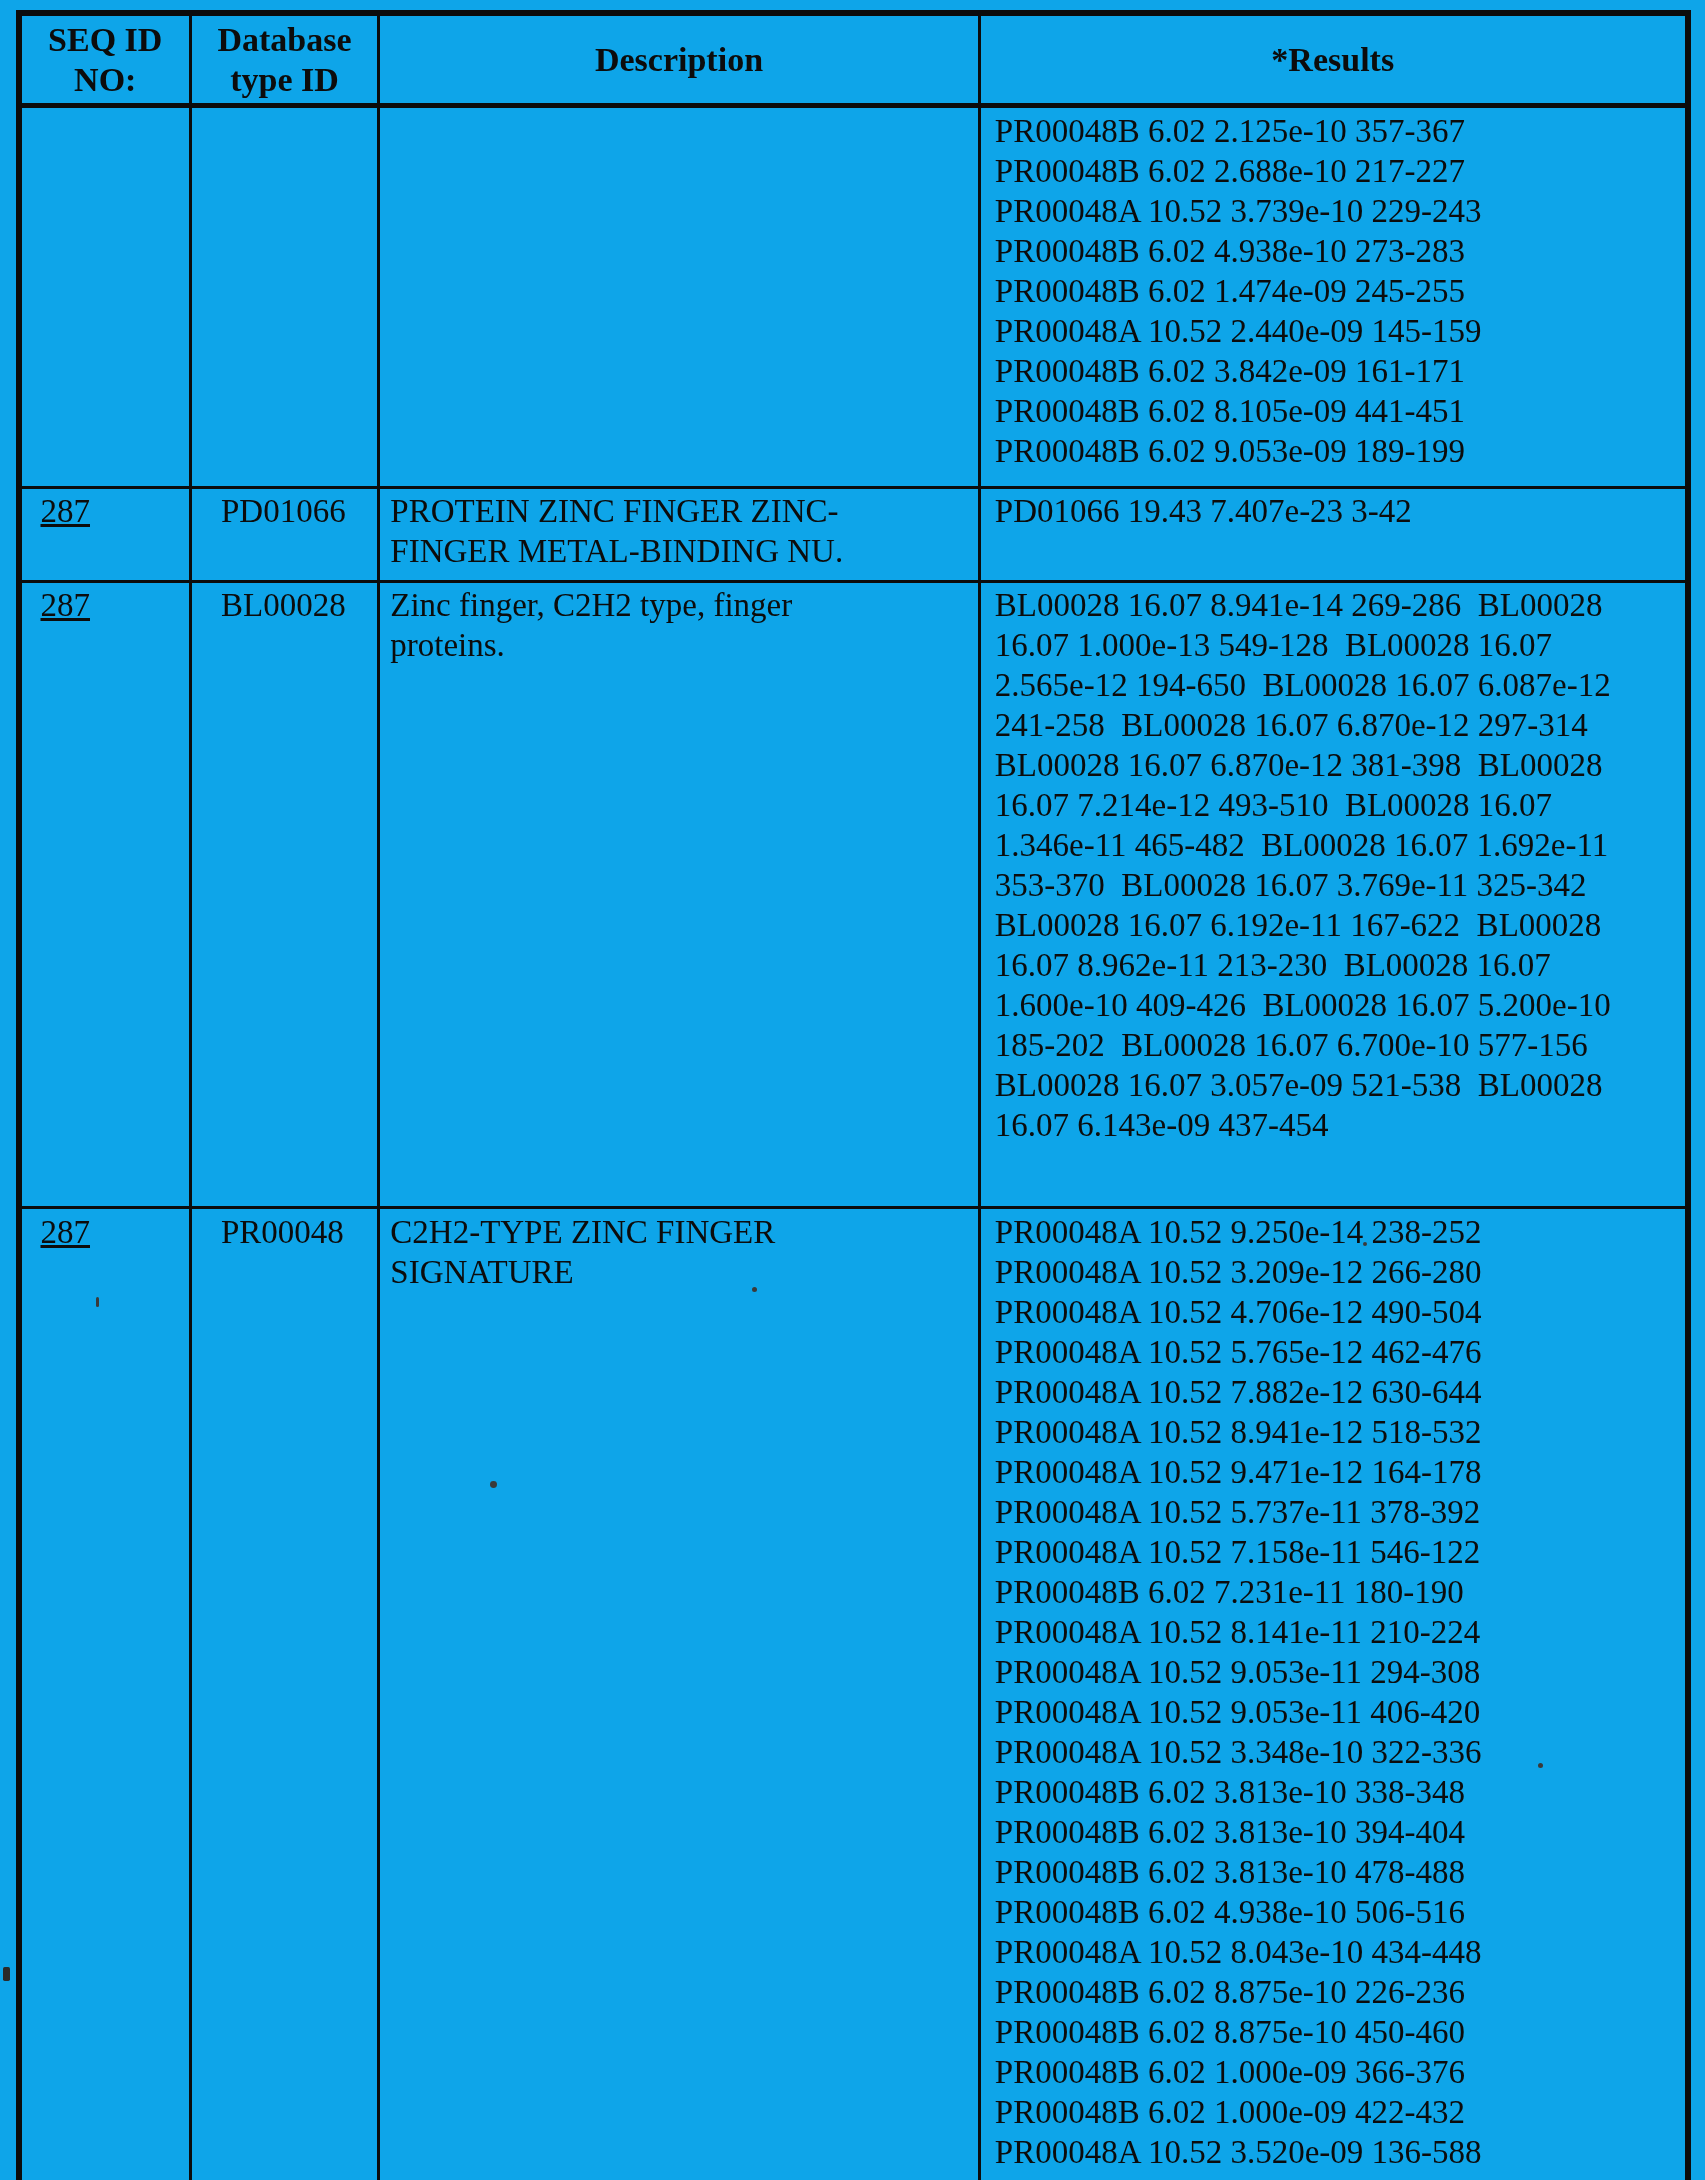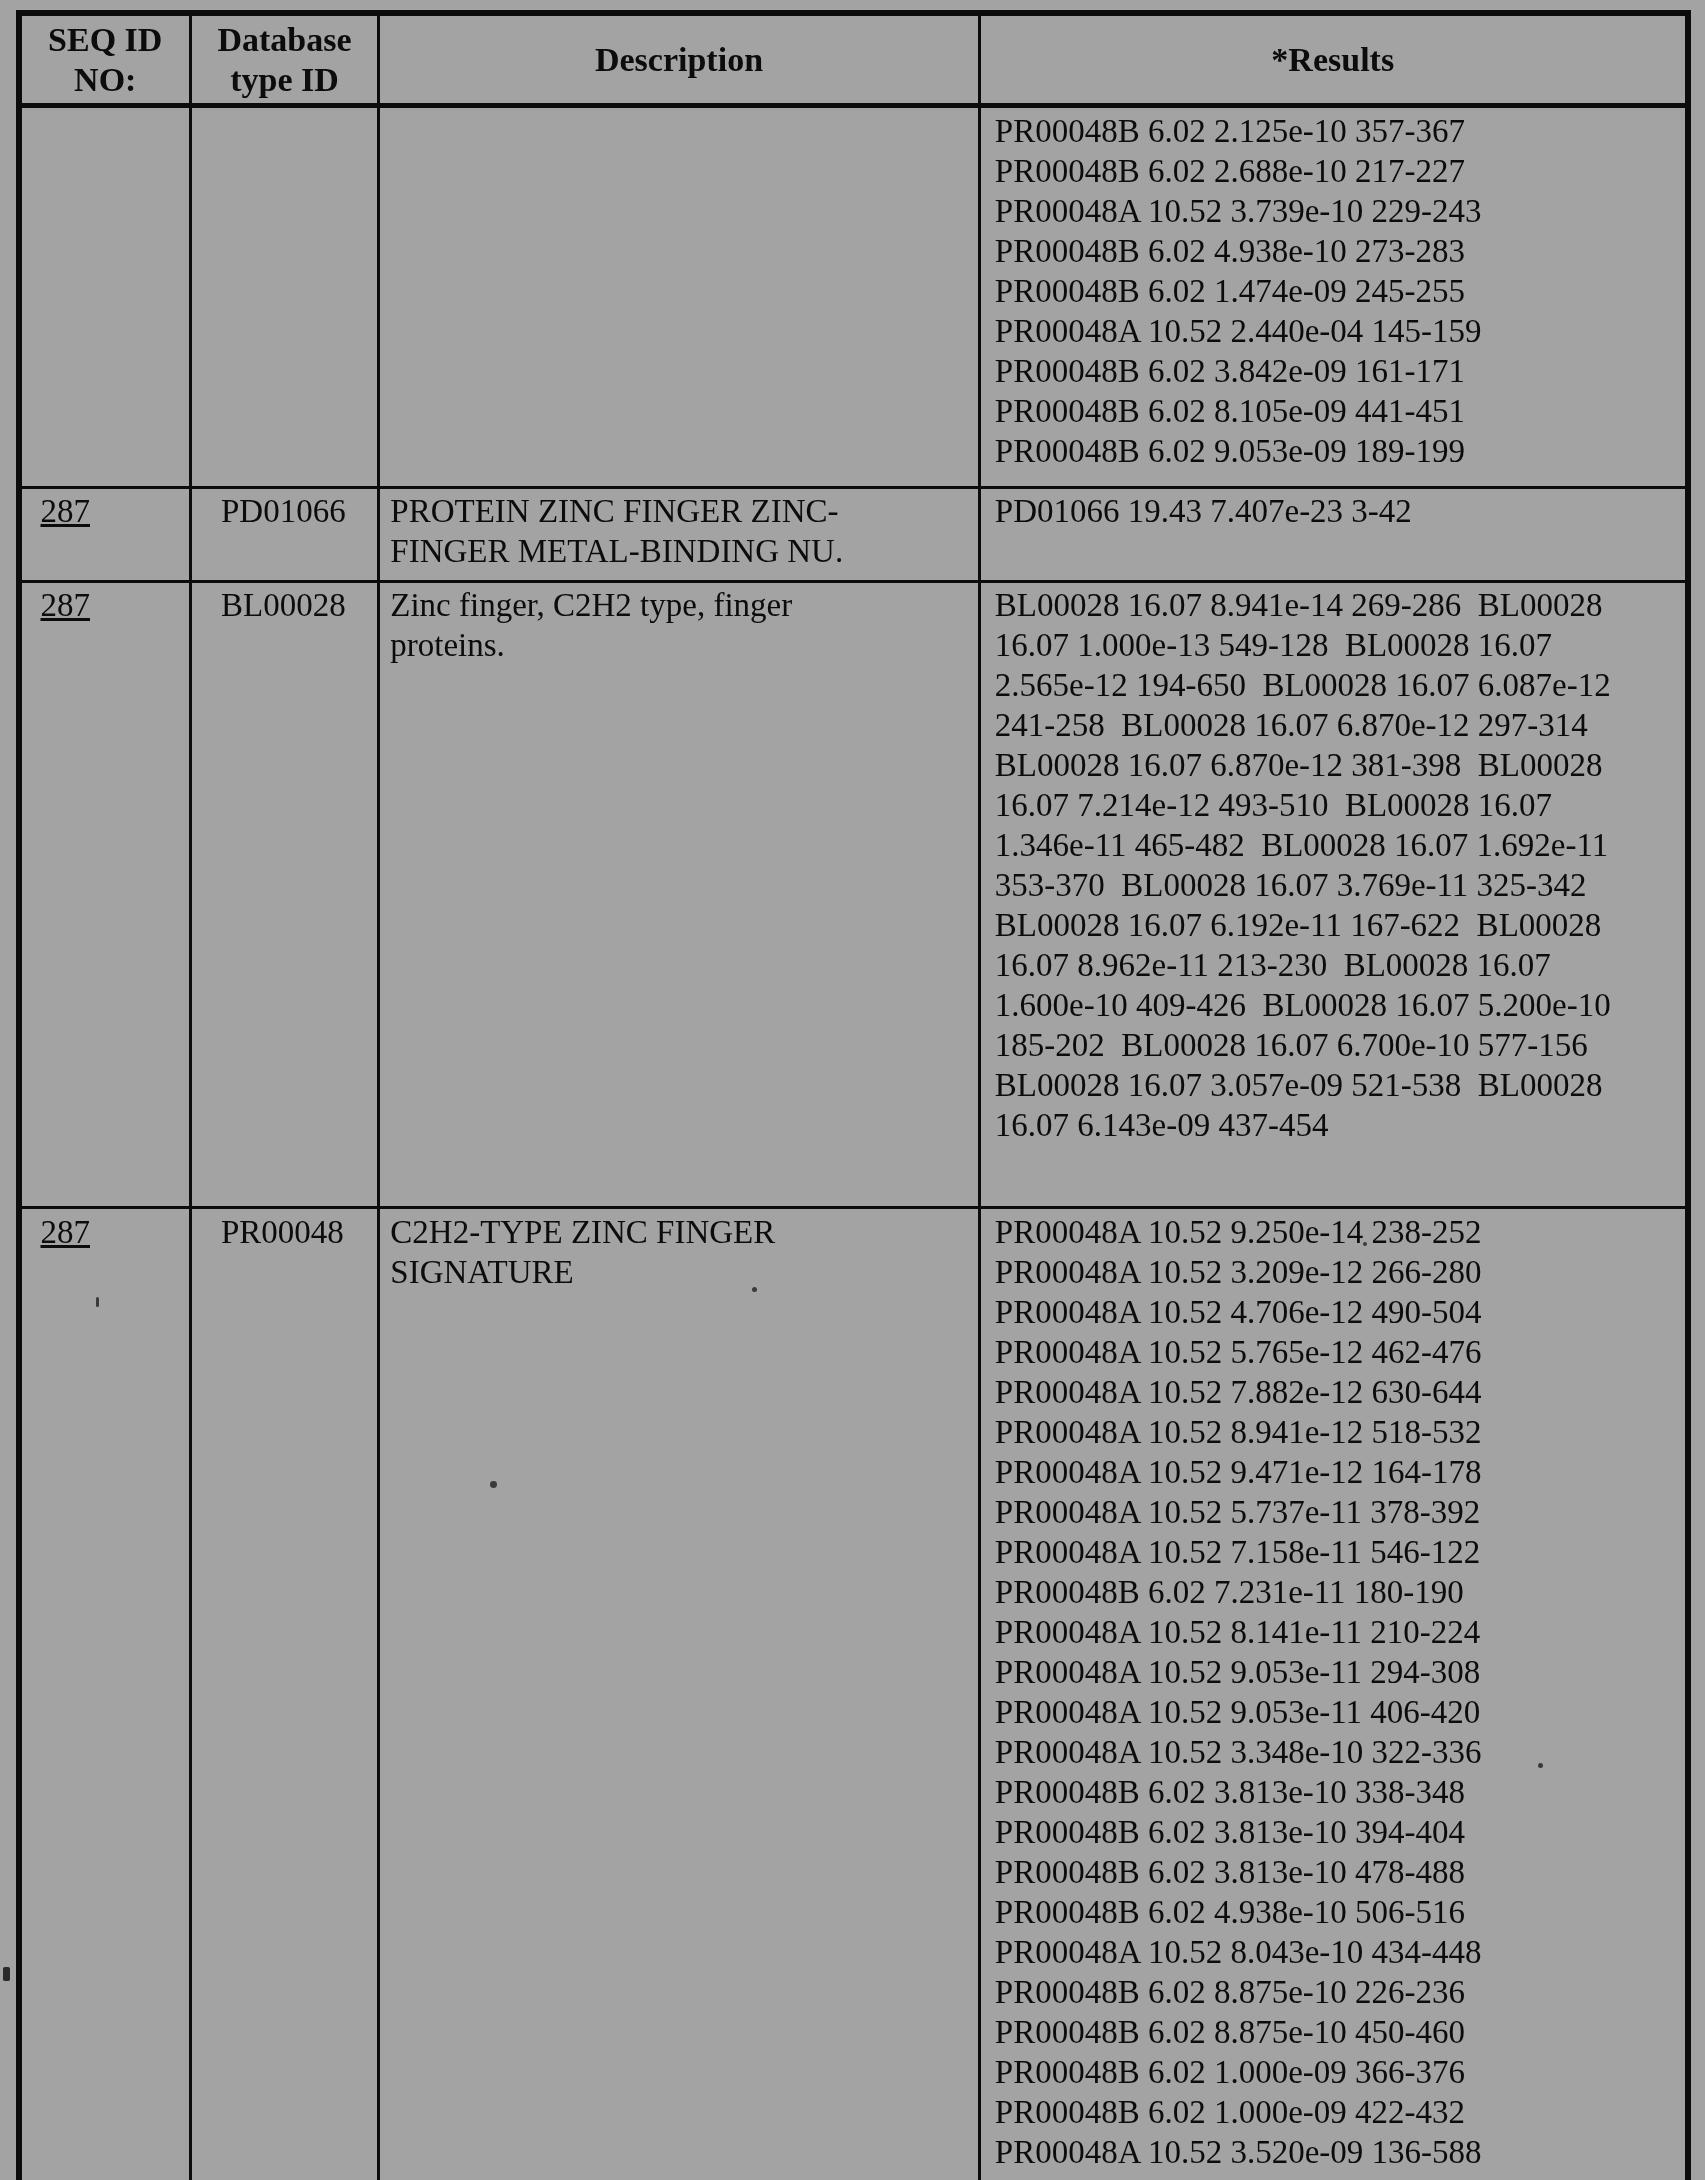--- a/index.html
+++ b/index.html
@@ -4,21 +4,21 @@
 <style>
   html, body {
     margin: 0;
     padding: 0;
     background: #ffffff;
   }
   .page {
     position: relative;
     width: 1705px;
     height: 2180px;
-    background: #a3a3a3;
+    background: #0ea5e9;
     color: #0c0c0c;
     font-family: "Liberation Serif", "DejaVu Serif", serif;
     overflow: hidden;
   }
   table.seq-table {
     position: absolute;
     left: 15.5px;
     top: 10.3px;
     width: 1669px;
     border-collapse: collapse;
@@ -99,21 +99,21 @@
     <tbody>
       <tr class="row-0">
         <td class="seq-cell"></td>
         <td class="db-cell"></td>
         <td class="desc-cell"></td>
         <td class="res-cell res-lines">PR00048B 6.02 2.125e-10 357-367
 PR00048B 6.02 2.688e-10 217-227
 PR00048A 10.52 3.739e-10 229-243
 PR00048B 6.02 4.938e-10 273-283
 PR00048B 6.02 1.474e-09 245-255
-PR00048A 10.52 2.440e-04 145-159
+PR00048A 10.52 2.440e-09 145-159
 PR00048B 6.02 3.842e-09 161-171
 PR00048B 6.02 8.105e-09 441-451
 PR00048B 6.02 9.053e-09 189-199</td>
       </tr>
       <tr class="row-1">
         <td class="seq-cell">287</td>
         <td class="db-cell">PD01066</td>
         <td class="desc-cell">PROTEIN ZINC FINGER ZINC-FINGER METAL-BINDING NU.</td>
         <td class="res-cell res-lines">PD01066 19.43 7.407e-23 3-42</td>
       </tr>

